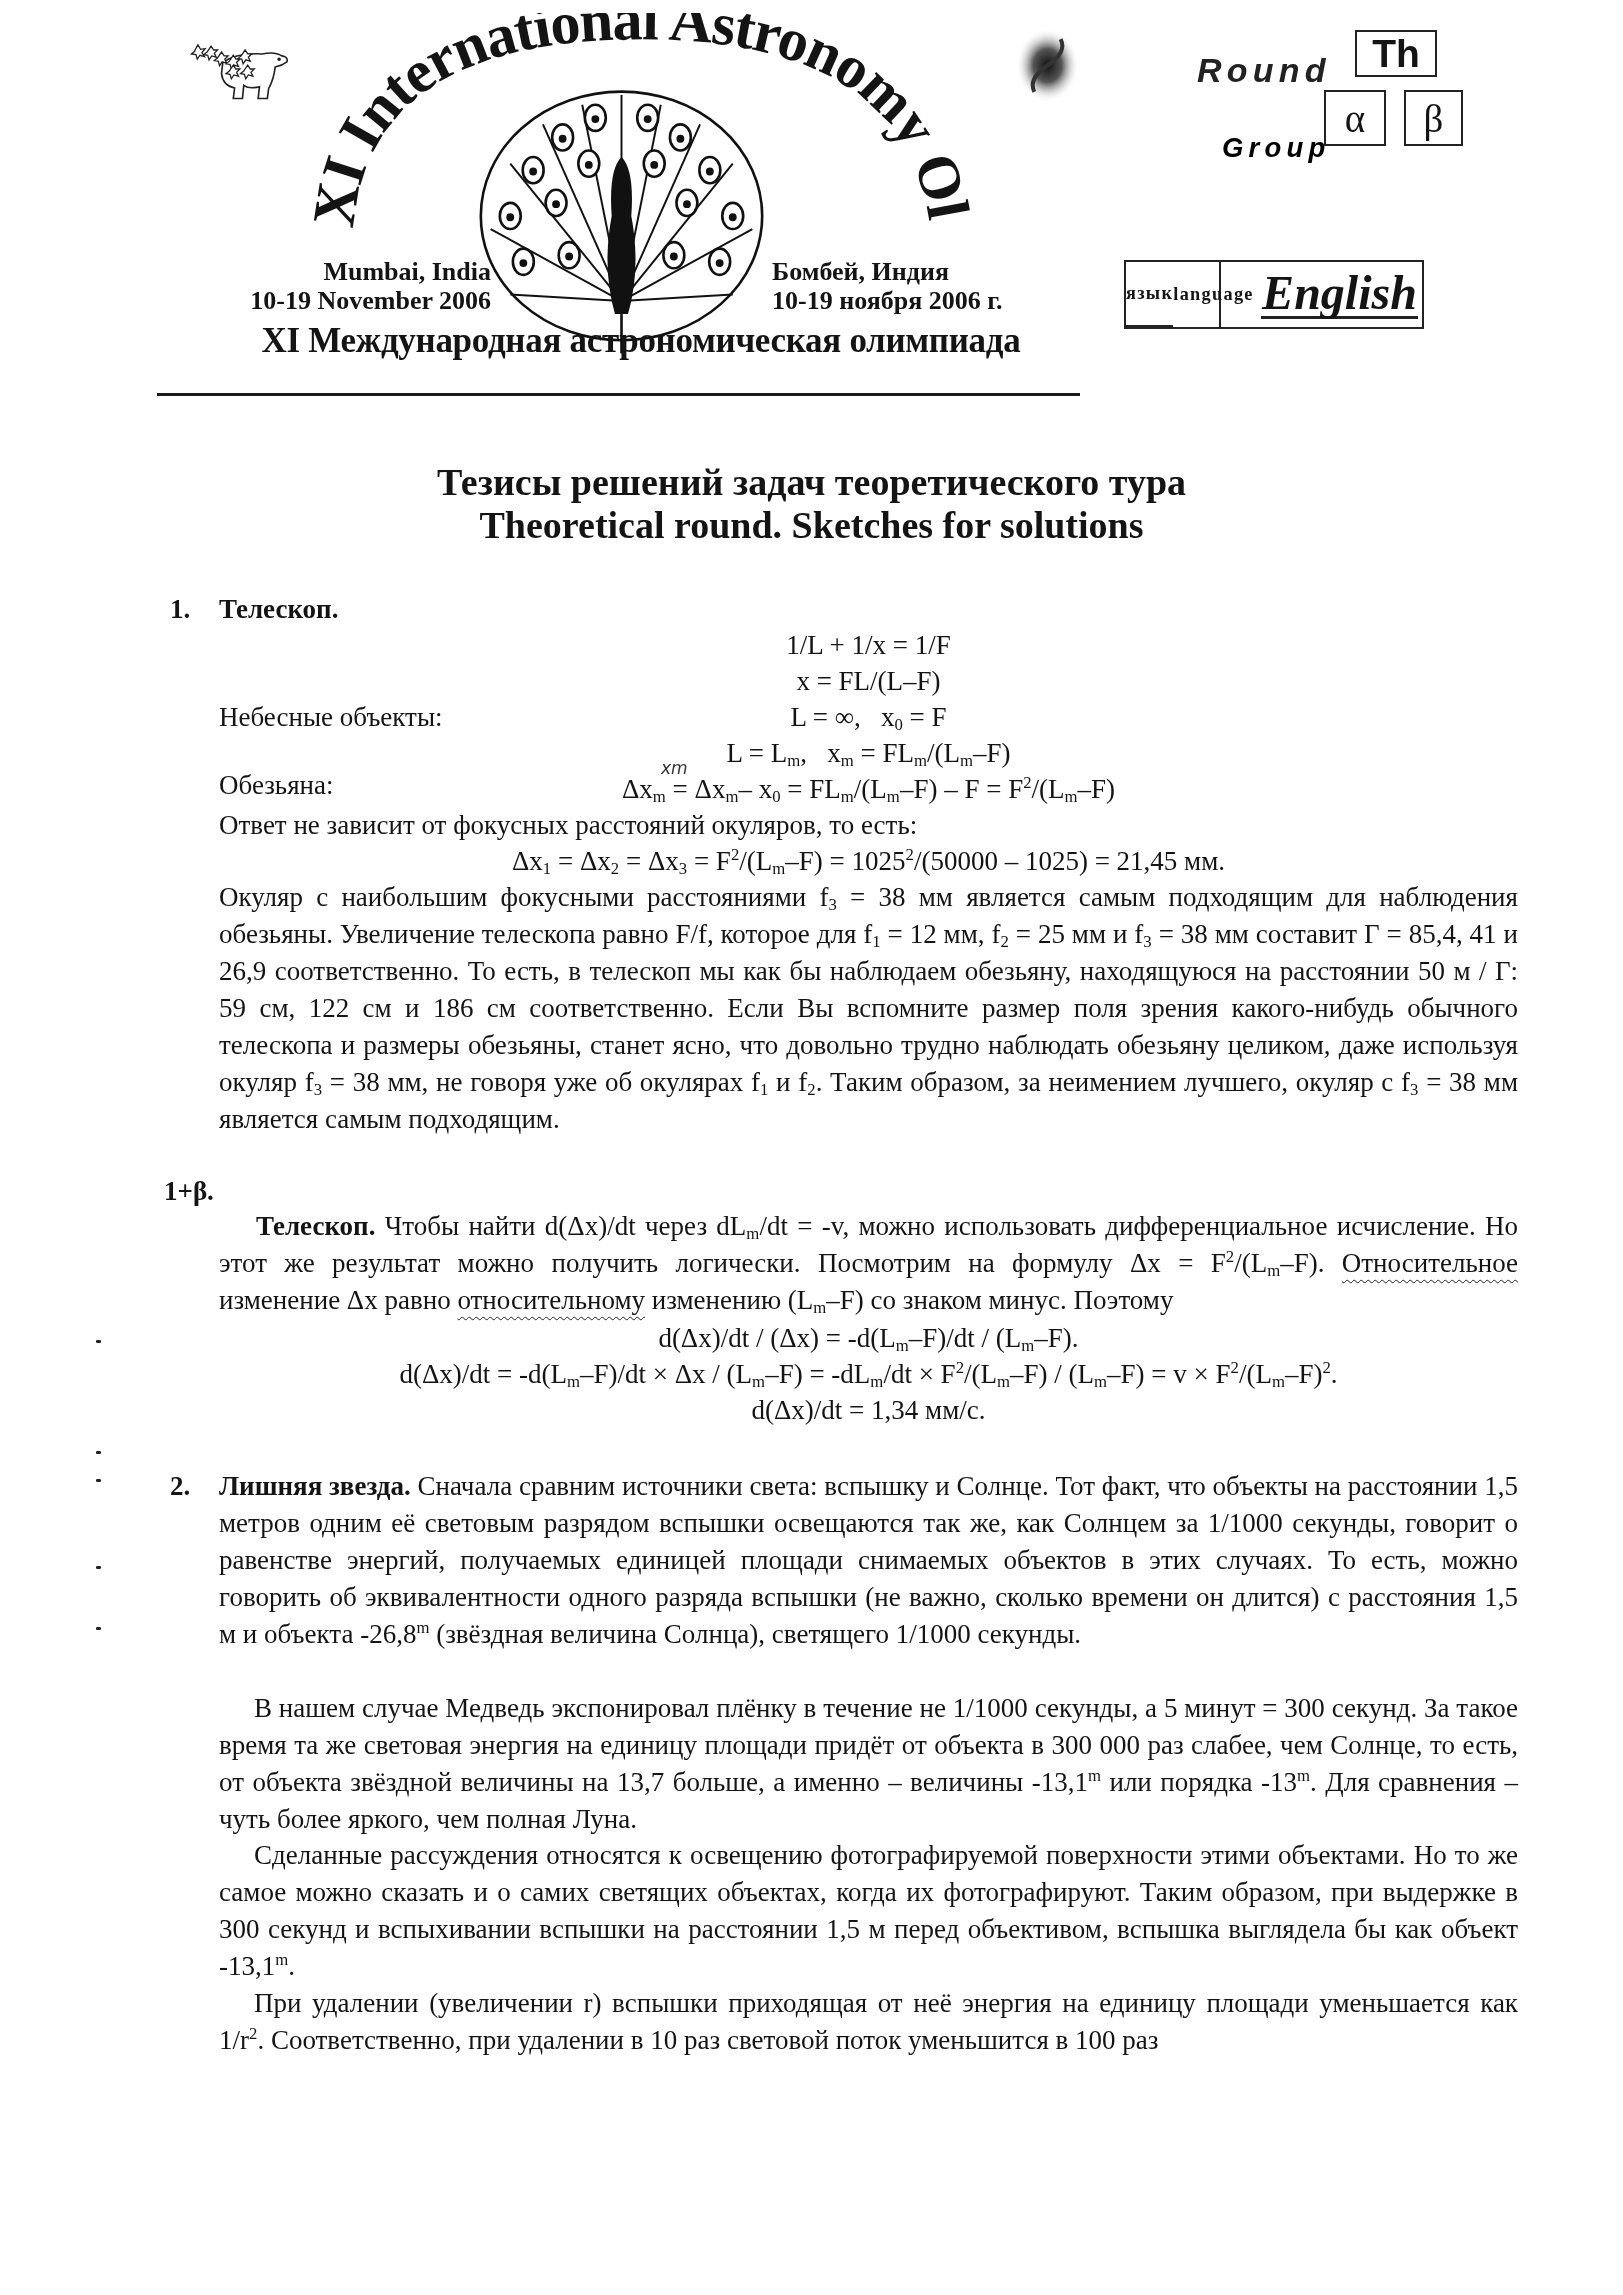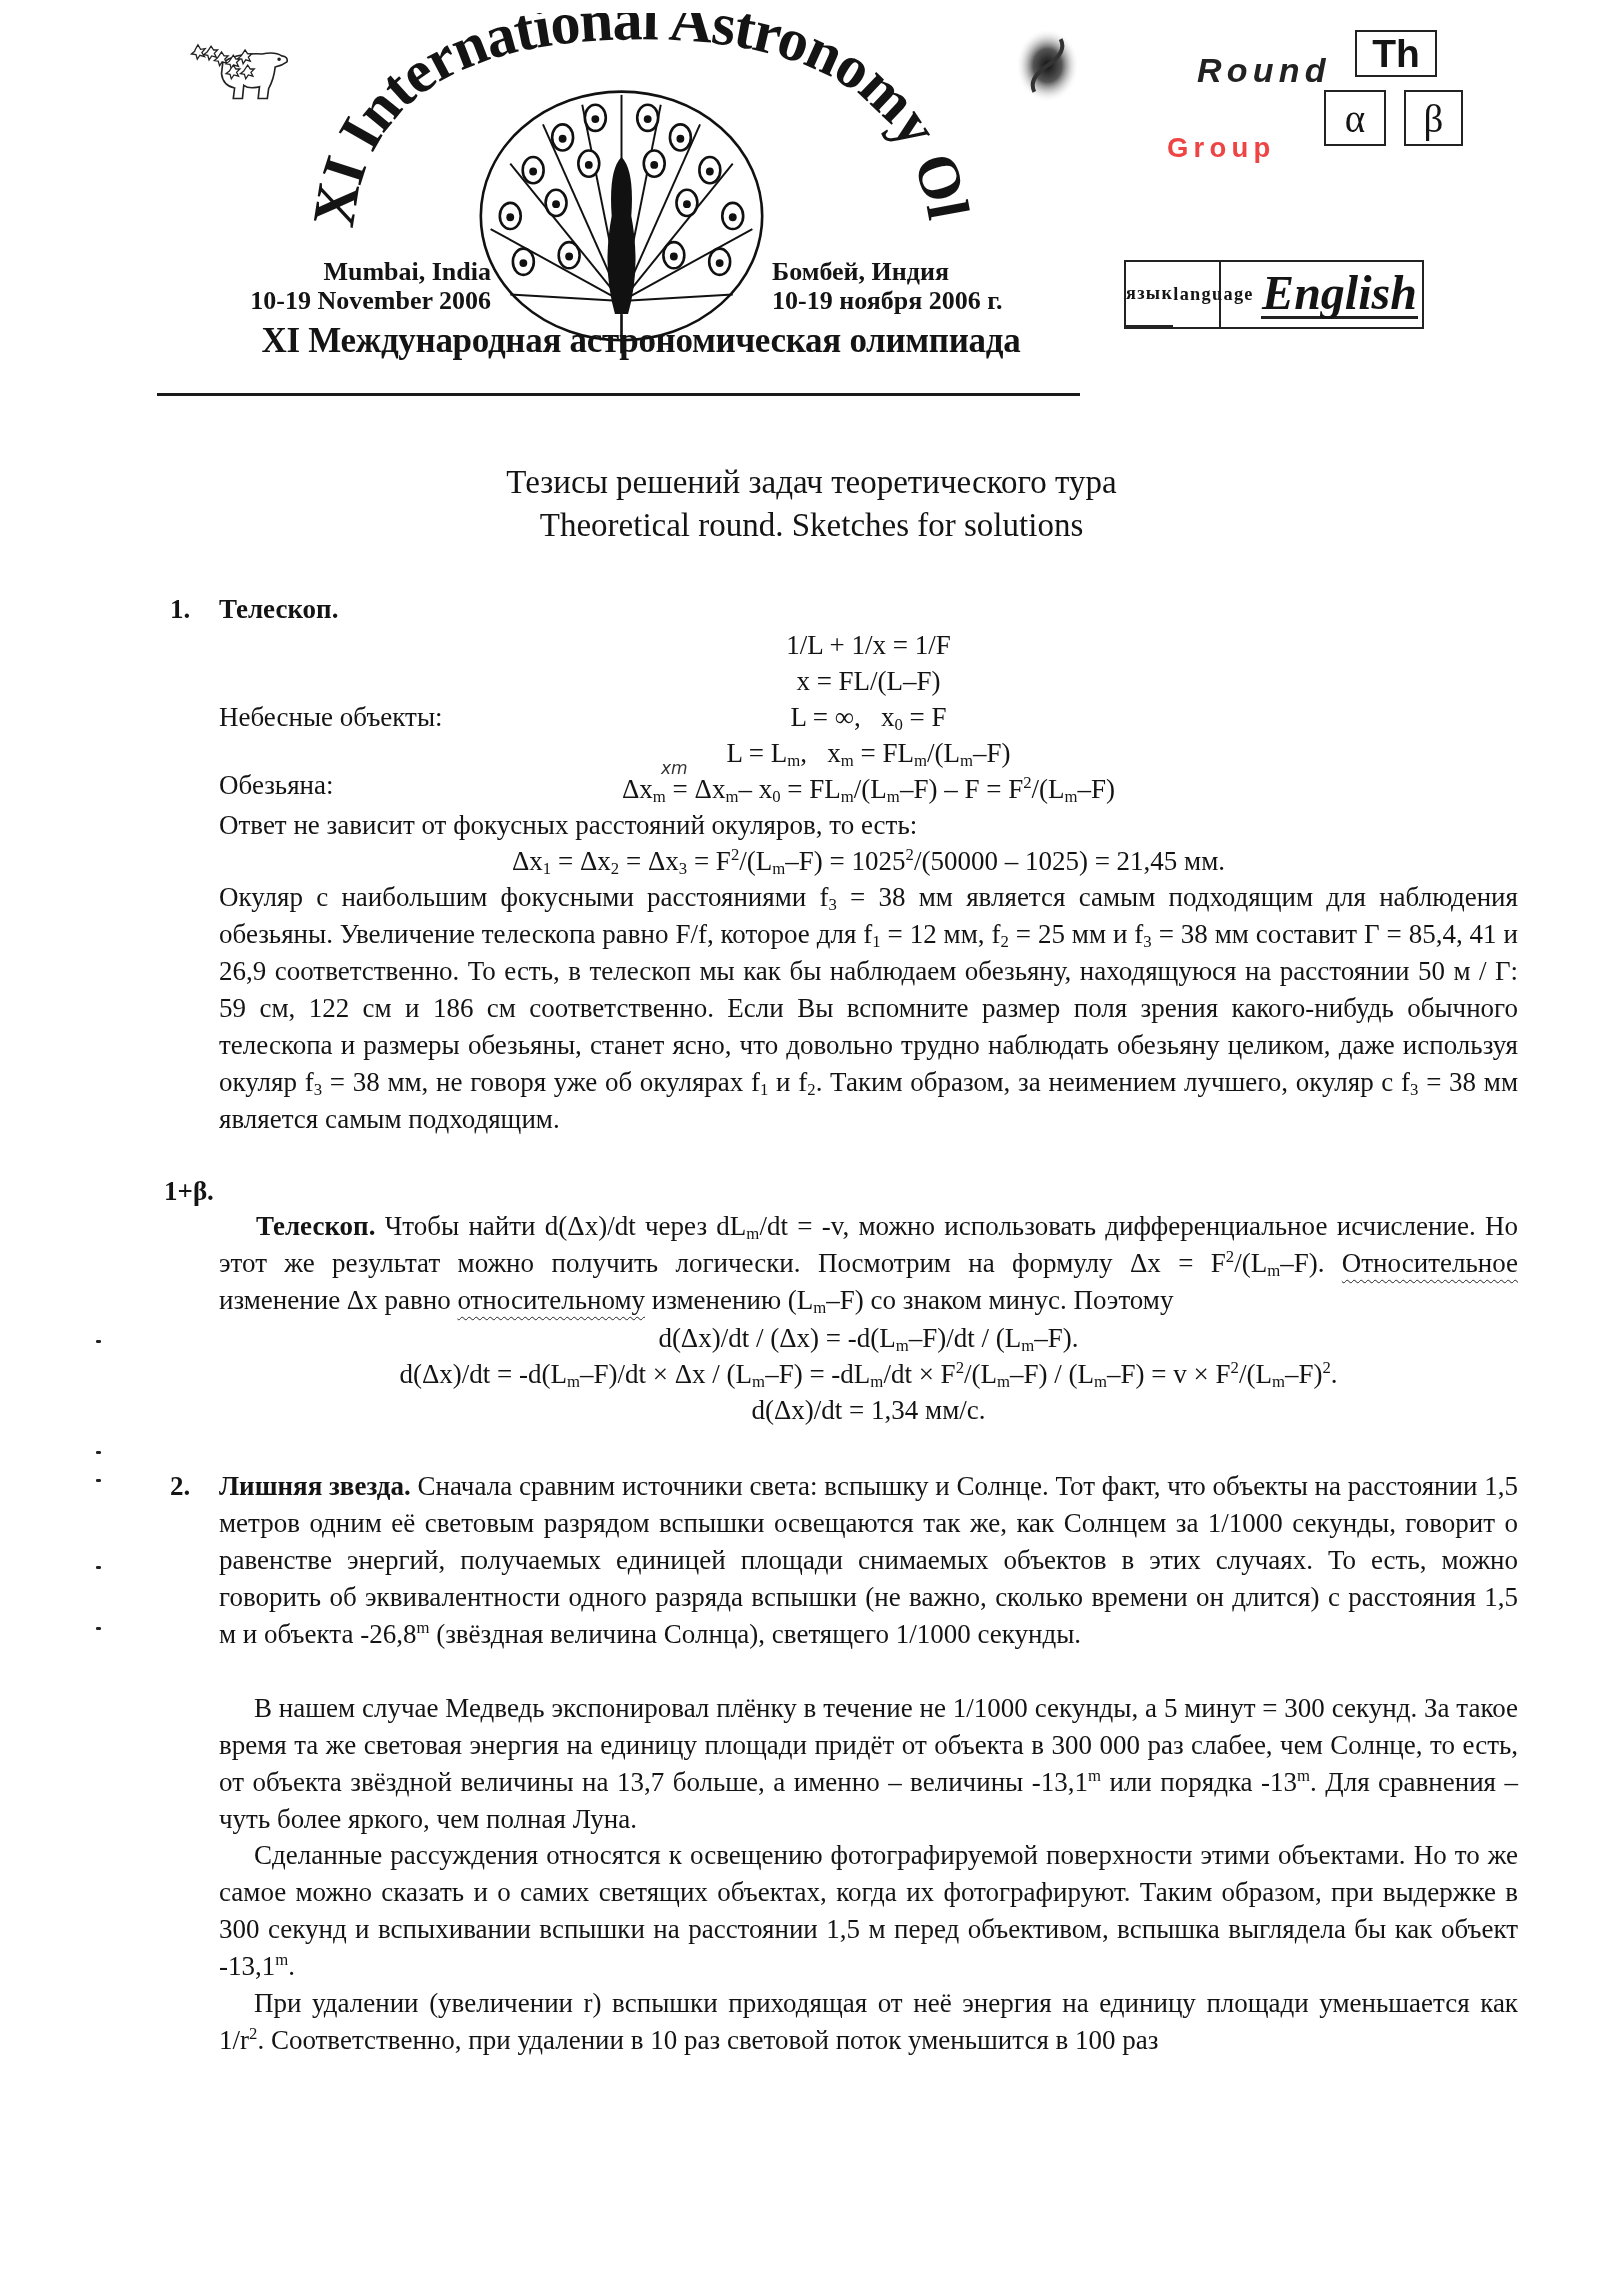--- a/index.html
+++ b/index.html
@@ -17,42 +17,42 @@
     font-weight: bold; font-size: 26px; line-height: 29px; }
   .city-right { left: 772px; top: 257px; width: 340px; text-align: left;
     font-weight: bold; font-size: 26px; line-height: 29px; }
   .ru-title { left: 183px; top: 321px; width: 916px; text-align: center;
     font-weight: bold; font-size: 35px; letter-spacing: -0.3px; }
   .header-rule { left: 157px; top: 393px; width: 923px; height: 3.3px; background: #1a1a1a; }
 
   
   .round-label { left: 1197px; top: 51px; font-family: "Liberation Sans", sans-serif;
     font-weight: bold; font-style: italic; font-size: 34px; letter-spacing: 5.2px; color: #222; }
-  .group-label { left: 1167px; top: 132px; font-family: "Liberation Sans", sans-serif;
-    font-weight: bold; font-size: 27.5px; letter-spacing: 5.2px; color: #ef4444; }
+  .group-label { left: 1222px; top: 132px; font-family: "Liberation Sans", sans-serif;
+    font-weight: bold; font-style: italic; font-size: 27.5px; letter-spacing: 5.2px; color: #000000; }
   .box { border: 2px solid #222; box-sizing: border-box; display: flex;
     align-items: center; justify-content: center; }
   .box-th { left: 1355px; top: 30px; width: 82px; height: 47px;
     font-family: "Liberation Sans", sans-serif; font-weight: bold; font-size: 39px; }
   .box-alpha { left: 1324px; top: 90px; width: 62px; height: 56px; font-size: 39px; }
   .box-beta { left: 1404px; top: 90px; width: 59px; height: 56px; font-size: 39px; }
 
   .lang-table { left: 1124px; top: 260px; width: 300px; height: 69px;
     border: 2px solid #222; box-sizing: border-box; display: flex; }
   .lang-left { width: 93px; border-right: 2px solid #222; display: flex; }
   .lang-left div { flex: 1; display: flex; align-items: center; justify-content: center;
     font-weight: bold; font-size: 18.3px; letter-spacing: 1.3px; }
   .lang-left div:first-child { border-bottom: 2px solid #222; }
   .lang-right { flex: 1; display: flex; align-items: center; justify-content: center; }
   .lang-value { font-weight: bold; font-style: italic; font-size: 48px;
     border-bottom: 3.9px solid #222; line-height: 46px; padding: 0 1.3px; margin-left: 36px; }
 
   
-  .doc-title { left: 0; width: 1623px; text-align: center; font-weight: normal;
-    font-size: 33px; line-height: 42px; }
+  .doc-title { left: 0; width: 1623px; text-align: center; font-weight: bold;
+    font-size: 38px; line-height: 42px; }
   .doc-title.t1 { top: 461px; }
   .doc-title.t2 { top: 504px; }
 
   
   .body-text { font-size: 27px; line-height: 37px; }
   .num { left: 170px; font-weight: bold; font-size: 27px; }
   .num2 { left: 164px; font-weight: bold; font-size: 27px; }
   .para { left: 219px; width: 1299px; text-align: justify; text-align-last: left; }
   .para.indent { text-indent: 35px; }
   .center-line { left: 219px; width: 1299px; text-align: center; }

